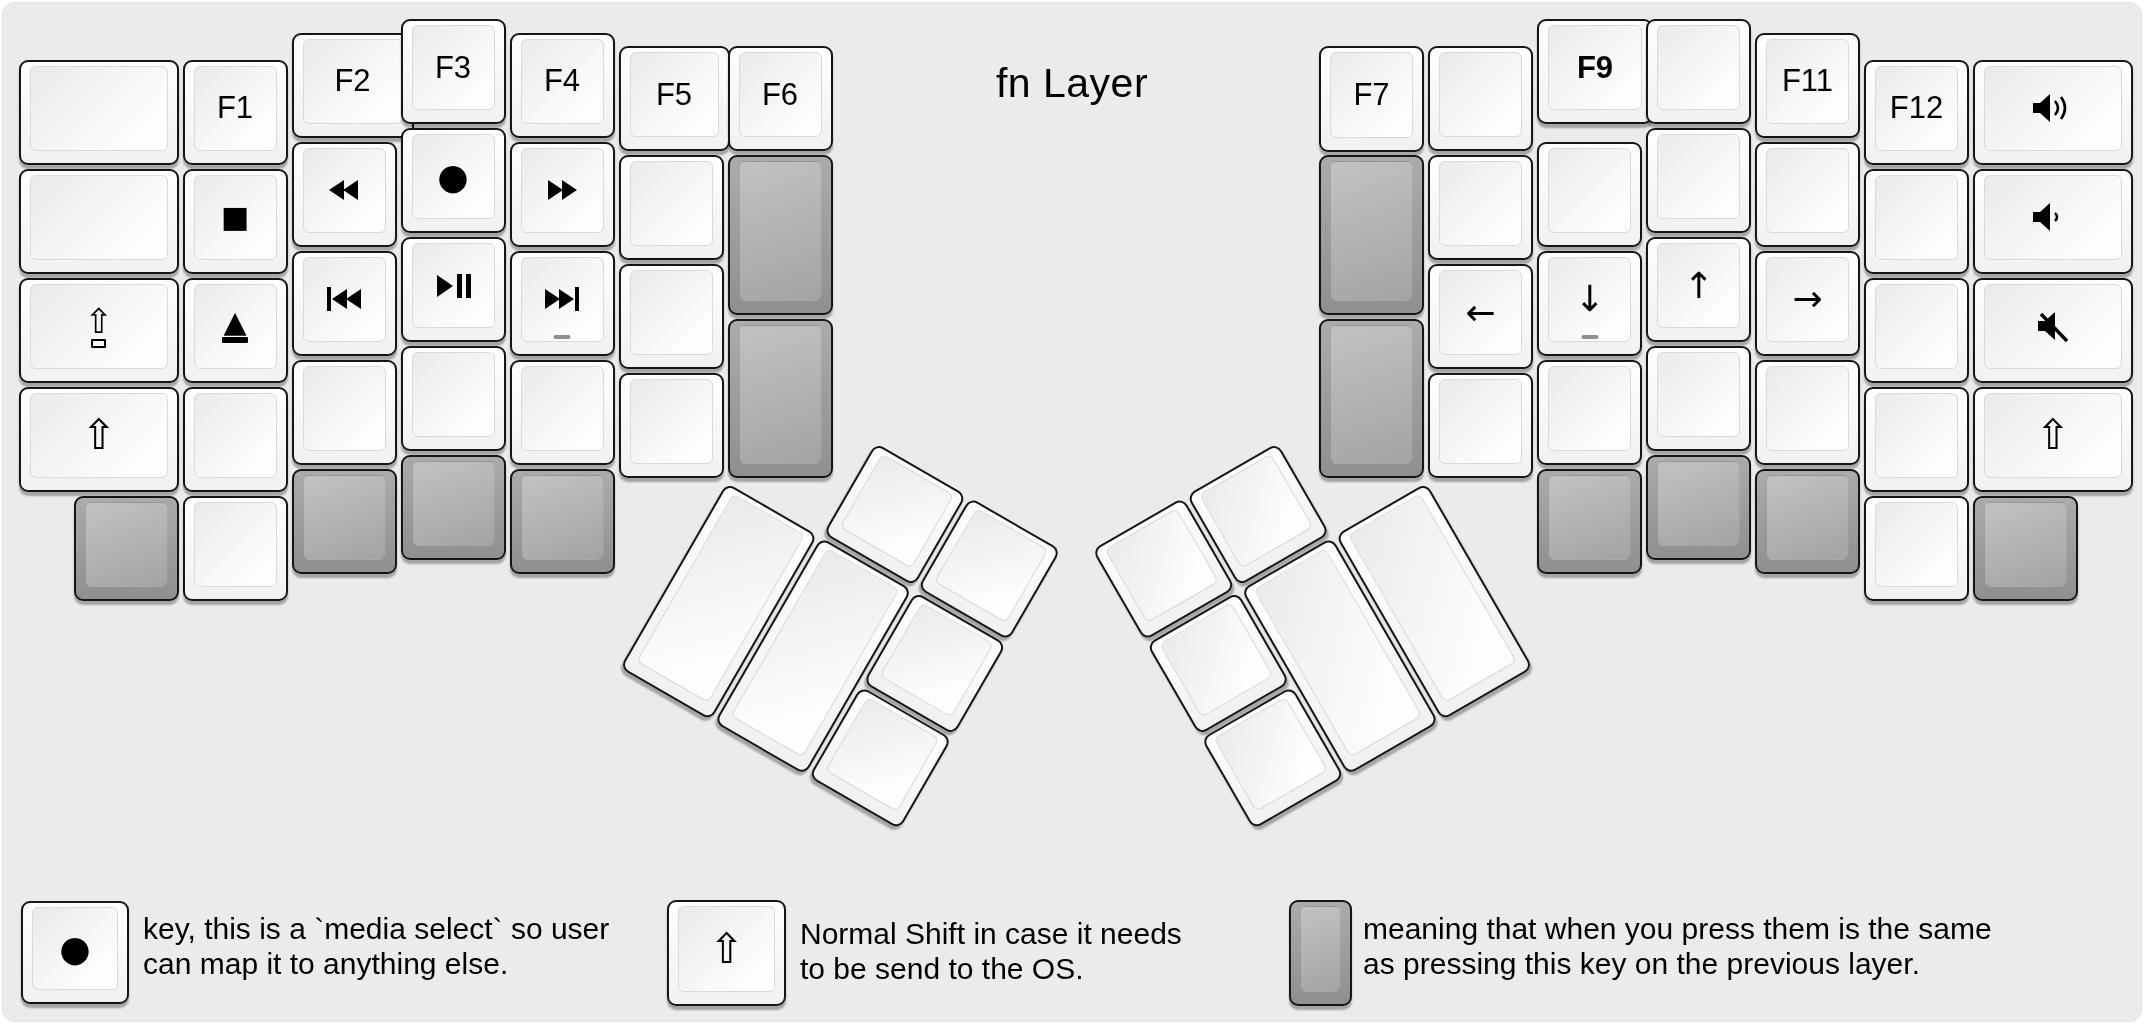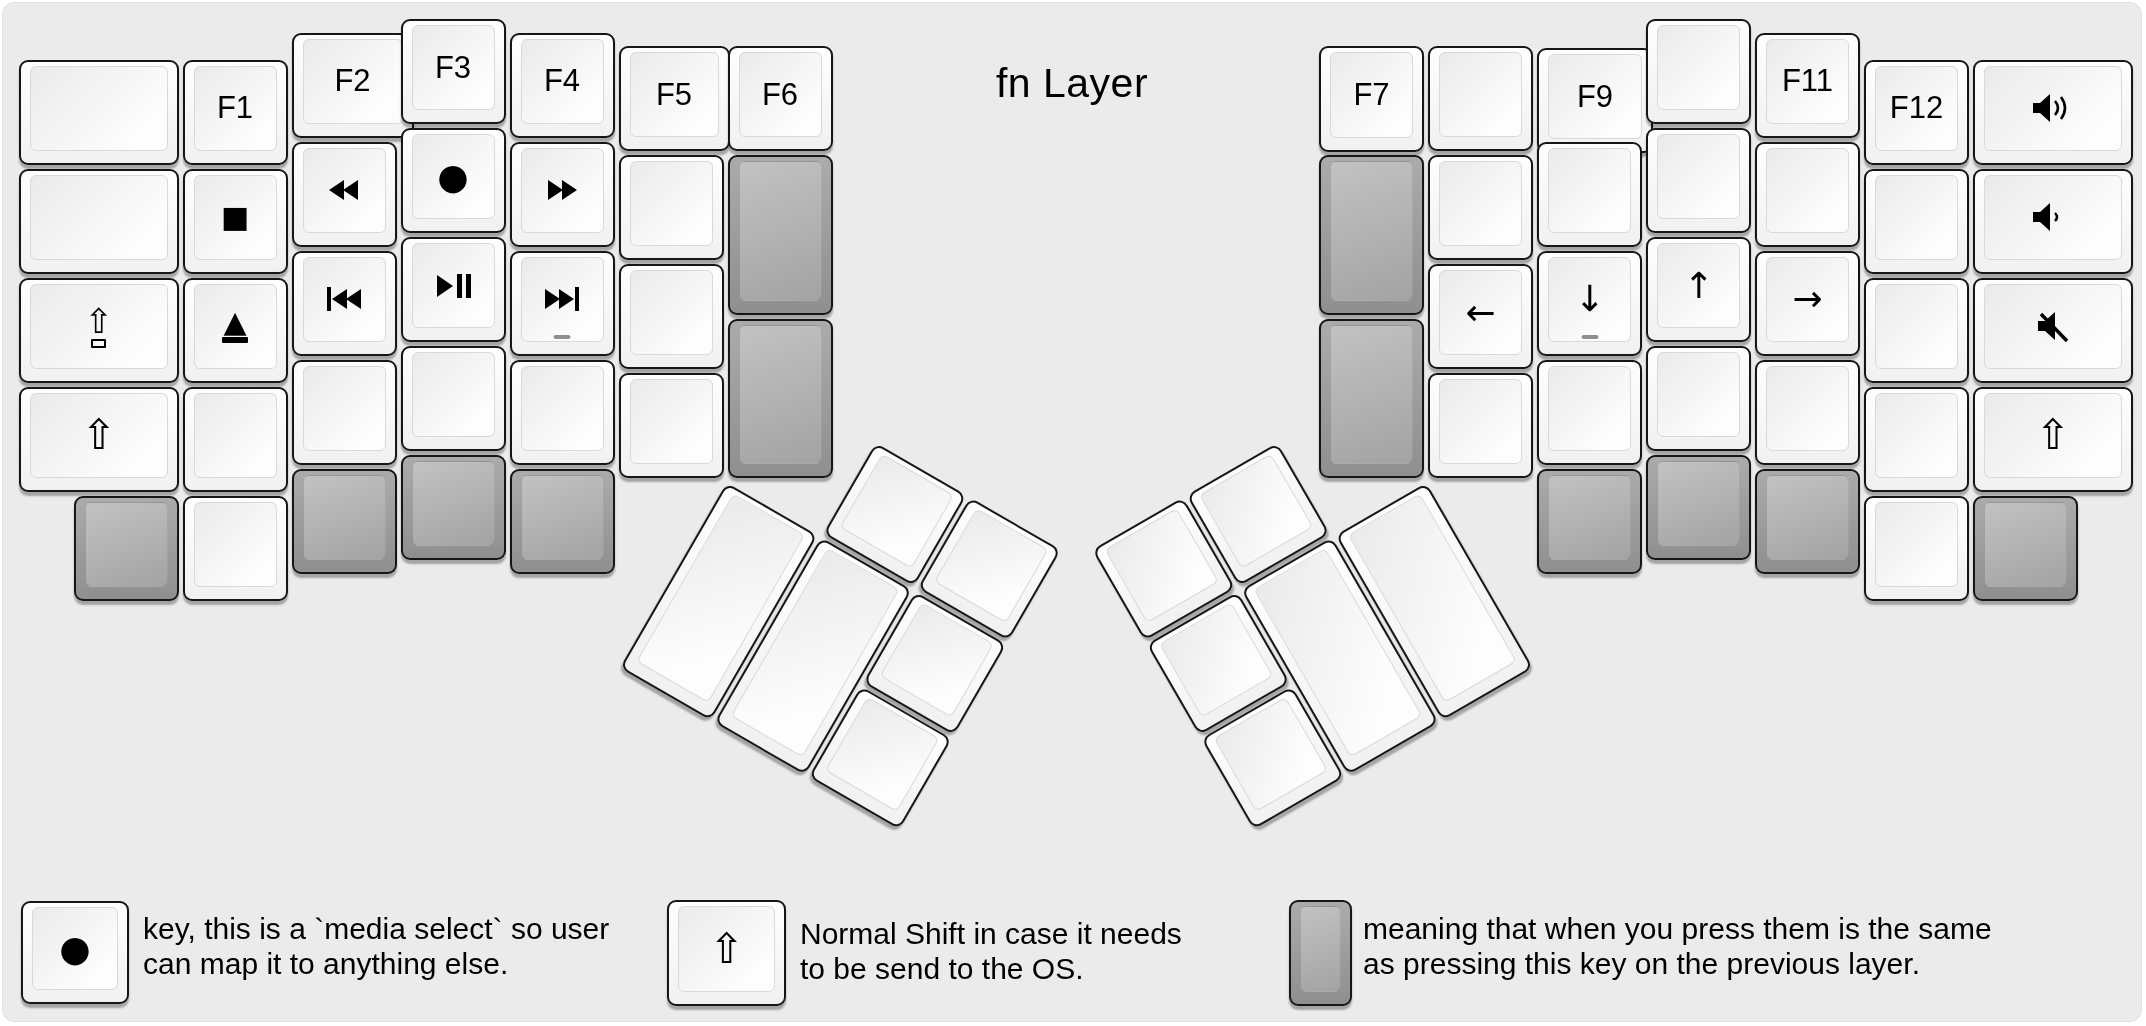--- a/index.html
+++ b/index.html
@@ -285,21 +285,21 @@
       </div>
       <div class="key" style="left: 1425px; top: 261.25px; width: 105px; height: 105px;">
         <div class="keytop"></div>
         <div class="content">
           <div><span class="glyph g-arrow">←</span></div>
         </div>
       </div>
       <div class="key" style="left: 1425px; top: 370.25px; width: 105px; height: 105px;">
         <div class="keytop"></div>
       </div>
-      <div class="key" style="left: 1534px; top: 45px; width: 116px; height: 105px;">
+      <div class="key" style="left: 1534px; top: 16px; width: 116px; height: 105px; font-weight: bold;">
         <div class="keytop"></div>
         <div class="content">
           <span class="flabel">F9</span>
         </div>
       </div>
       <div class="key" style="left: 1534px; top: 138.625px; width: 105px; height: 105px;">
         <div class="keytop"></div>
       </div>
       <div class="key" style="left: 1534px; top: 247.625px; width: 105px; height: 105px;">
         <div class="keytop"></div>

